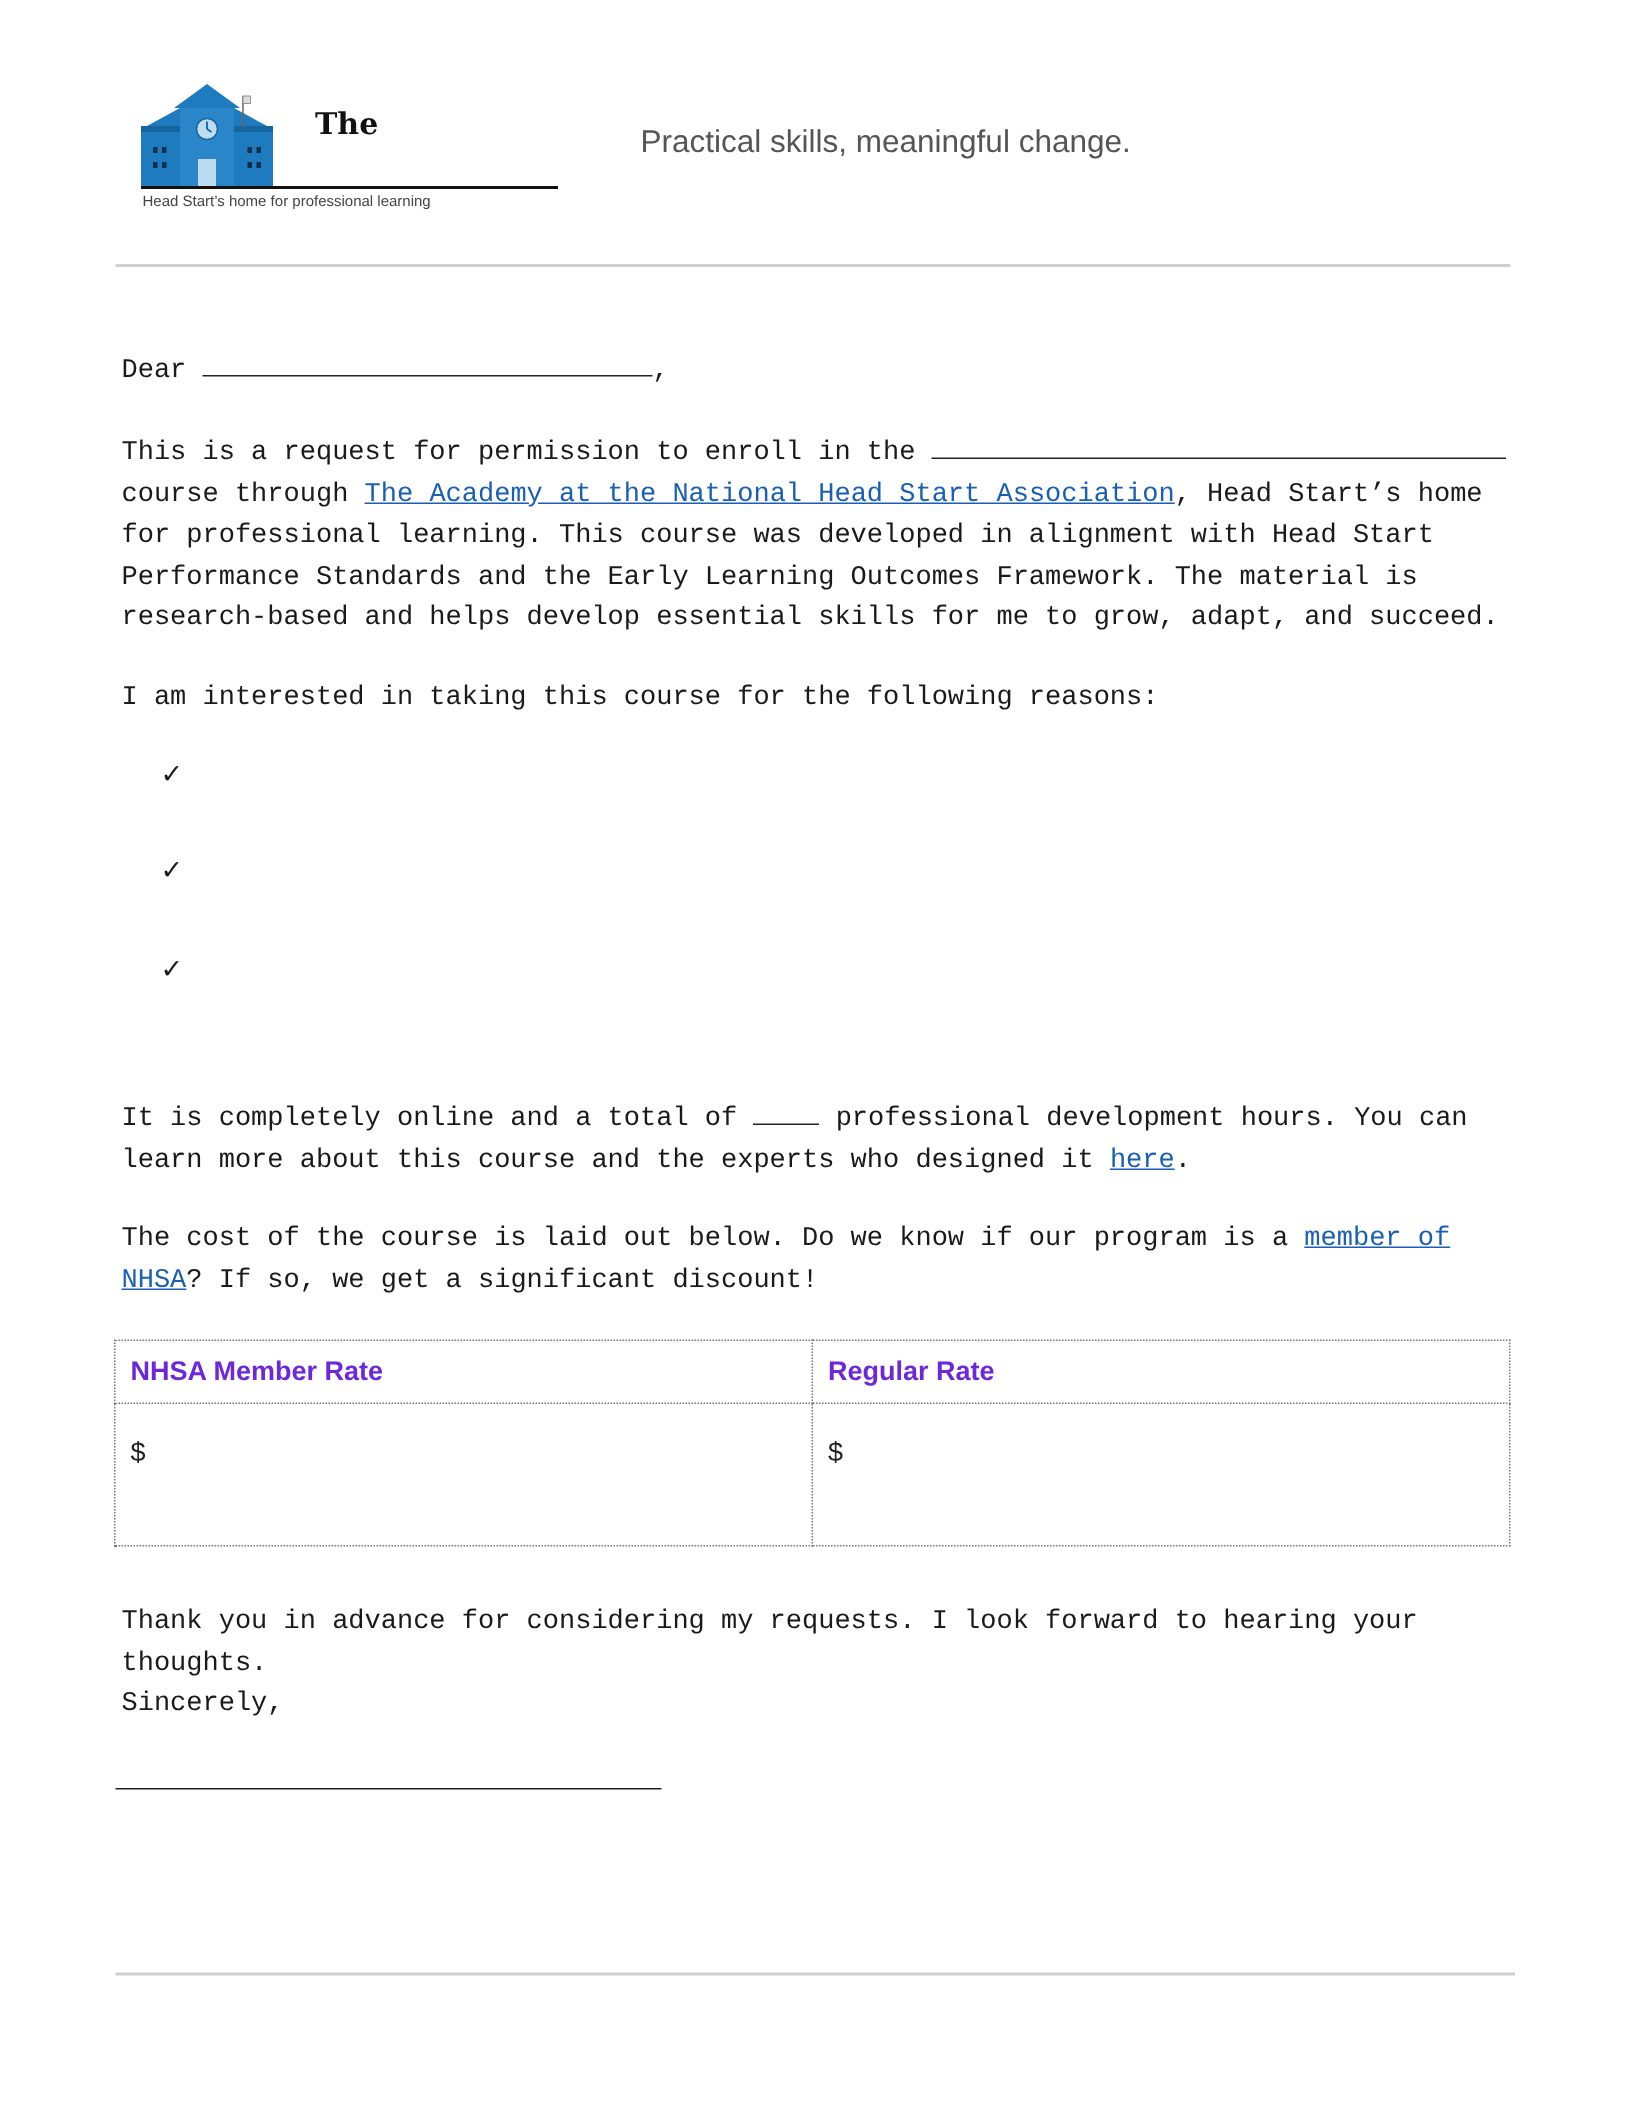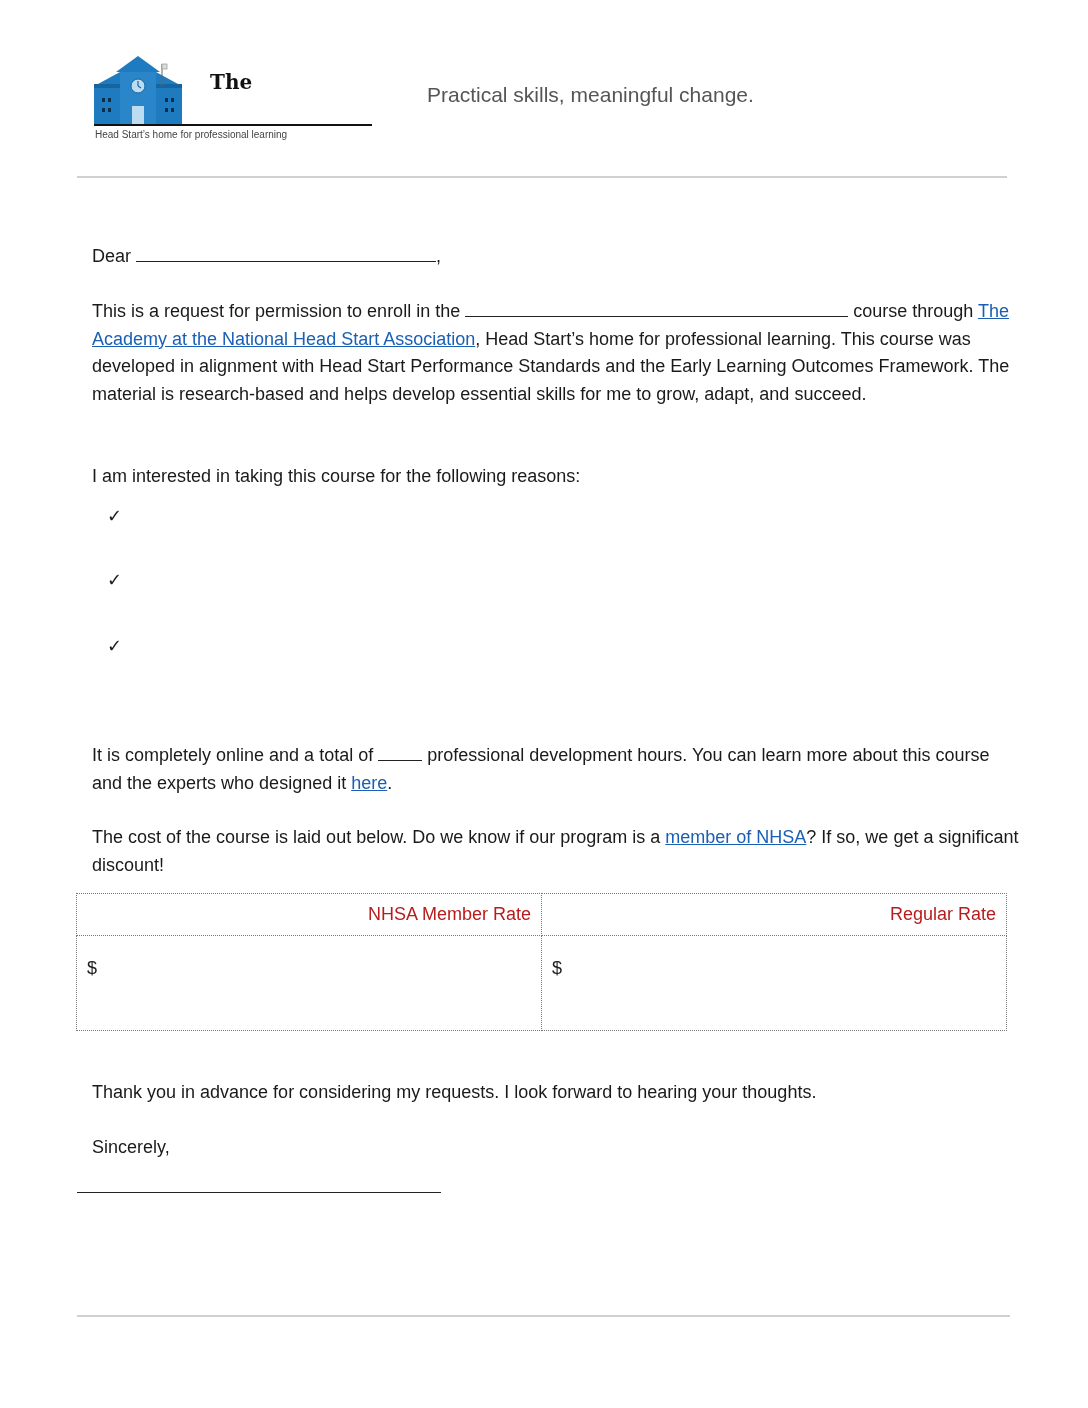--- a/index.html
+++ b/index.html
@@ -14,35 +14,35 @@
                   font-weight: bold; font-size: 38px; color: #111; letter-spacing: -0.5px; }
   .logo-rule { position: absolute; left: 0; top: 70px; width: 278px; height: 2px; background: #111; }
   .logo-tagline { position: absolute; left: 1px; top: 75px; font-size: 10px; color: #444;
                   white-space: nowrap; }
   .slogan { position: absolute; left: 427px; top: 78px; font-size: 21px; color: #555; line-height: 33px; }
   .slogan div { white-space: nowrap; }
   .hr-top { position: absolute; left: 77px; top: 176px; width: 930px; height: 2px; background: #d0d0d0; }
   .hr-bottom { position: absolute; left: 77px; top: 1315px; width: 933px; height: 2px; background: #d0d0d0; }
 
   .content { position: absolute; left: 77px; top: 228px; width: 930px; font-size: 18px; line-height: 27.5px; color: #1a1a1a; }
-  .para { margin: 15px; }
+  .para { margin: 4px; font-family: Liberation Mono, monospace; }
   .blank { display: inline-block; border-bottom: 1.2px solid #222; height: 18px; vertical-align: baseline; }
   .link { color: #1a5fb4; text-decoration: underline; }
 
   .p-dear { position: absolute; top: 0; left: 0; }
   .p-request { position: absolute; top: 55px; left: 0; width: 930px; }
   .p-interest { position: absolute; top: 220px; left: 0; }
   .checks { position: absolute; top: 275px; left: 30px; }
   .check { position: absolute; left: 0; font-size: 18px; }
   .p-online { position: absolute; top: 499px; left: 0; width: 930px; }
   .p-cost { position: absolute; top: 581px; left: 0; width: 930px; }
 
   .rates { position: absolute; left: 76px; top: 893px; width: 931px; border-collapse: collapse; }
   .rates td, .rates th { border: 1.5px dotted #777; text-align: left; padding: 0 10px; font-size: 18px; }
-  .rates th { height: 41px; font-weight: normal; color: #b91c1c; text-align: right; }
+  .rates th { height: 41px; font-weight: bold; color: #6d28d9; }
   .rates td { height: 72px; vertical-align: top; padding-top: 22px; color: #222; }
 
   .p-thanks { position: absolute; top: 836px; left: 0; }
   .p-sincerely { position: absolute; top: 891px; left: 0; }
   .sign-line { position: absolute; top: 964px; left: 0; width: 364px; border-bottom: 1.2px solid #222; }
 </style>
 </head>
 <body>
 
 <div class="header">

